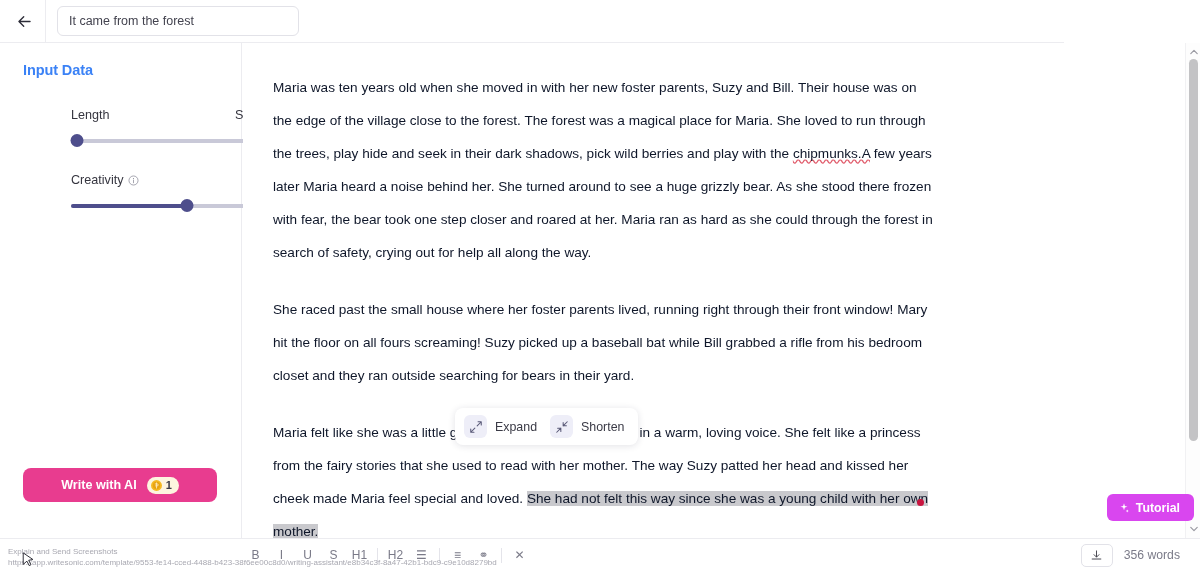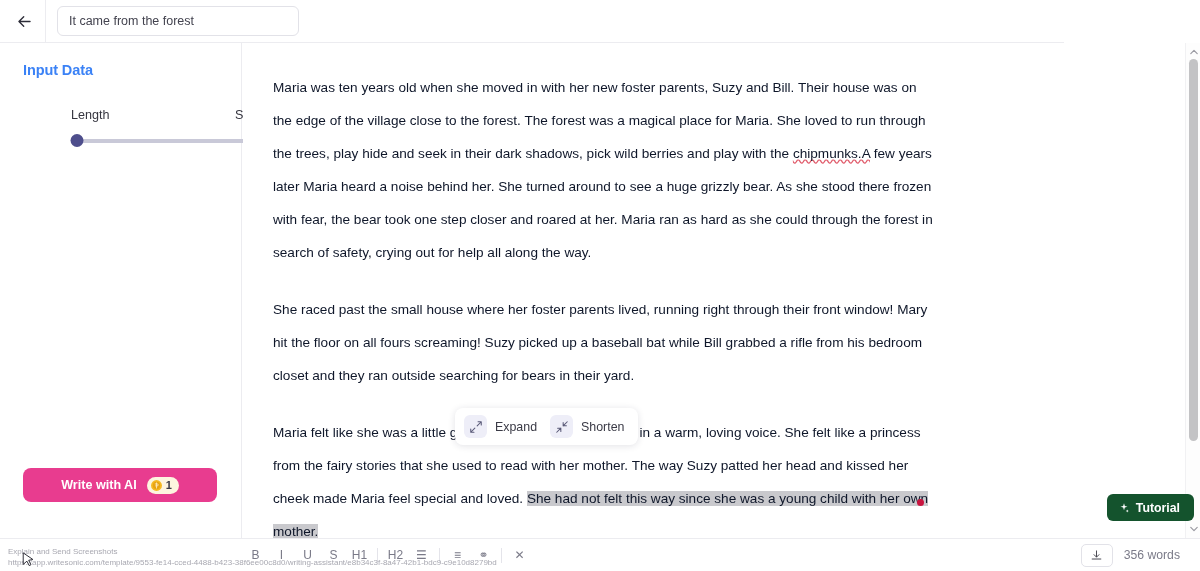--- a/index.html
+++ b/index.html
@@ -137,21 +137,21 @@
   .sb-arrow.down { bottom:2px; }
   .sb-thumb {
     position:absolute; left:3px; top:16px; width:9px; height:382px;
     background:#c3c3c5; border-radius:5px; cursor:pointer;
   }
 
   
   .tutorial-btn {
     position:absolute; right:6px; top:494px;
     height:27px; padding:0 14px 0 11px;
-    background:#14532d; border:none; border-radius:6px;
+    background:#d946ef; border:none; border-radius:6px;
     display:flex; align-items:center; gap:6px; cursor:pointer;
   }
   .tutorial-label { font-size:12.3px; color:#fff; font-weight:bold; }
 
   
   .bottombar {
     position:absolute; left:0; bottom:0; width:1200px; height:33px;
     background:#ffffff; border-top:1px solid #ececf0;
     display:flex; align-items:center;
   }
@@ -210,20 +210,40 @@
         <span class="control-label">Length</span>
         <span class="control-value">Short</span>
       </div>
       <div class="slider">
         <div class="slider-track"></div>
         <div class="slider-fill" style="width:0px;"></div>
         <div class="slider-thumb" style="left:6px;"></div>
       </div>
     </div>
 
+    <div class="control" style="top:129px;">
+      <div class="control-row">
+        <span class="control-label">
+          <span>Creativity</span>
+          <span class="info-icon">
+            <svg width="11" height="11" viewBox="0 0 16 16" fill="none">
+              <circle cx="8" cy="8" r="6.6" stroke="#8a8a98" stroke-width="1.1"></circle>
+              <circle cx="8" cy="5.1" r="0.85" fill="#8a8a98"></circle>
+              <path d="M8 7.3v4" stroke="#8a8a98" stroke-width="1.1" stroke-linecap="round"></path>
+            </svg>
+          </span>
+        </span>
+        <span class="control-value">0.6</span>
+      </div>
+      <div class="slider">
+        <div class="slider-track"></div>
+        <div class="slider-fill" style="width:116px;"></div>
+        <div class="slider-thumb" style="left:116px;"></div>
+      </div>
+    </div>
 
     <button class="write-ai-btn">
       <span class="write-ai-label">Write with AI</span>
       <span class="coin-pill">
         <svg width="13" height="13" viewBox="0 0 20 20">
           <circle cx="10" cy="10" r="8.4" fill="#f5b921"></circle>
           <circle cx="10" cy="10" r="5.6" fill="#e8a310"></circle>
           <path d="M10 6v8M8.1 7.6h3.1a1.5 1.5 0 010 3H8.6" stroke="#fdf0cd" stroke-width="1.2" stroke-linecap="round" fill="none"></path>
         </svg>
         <span class="coin-count">1</span>

